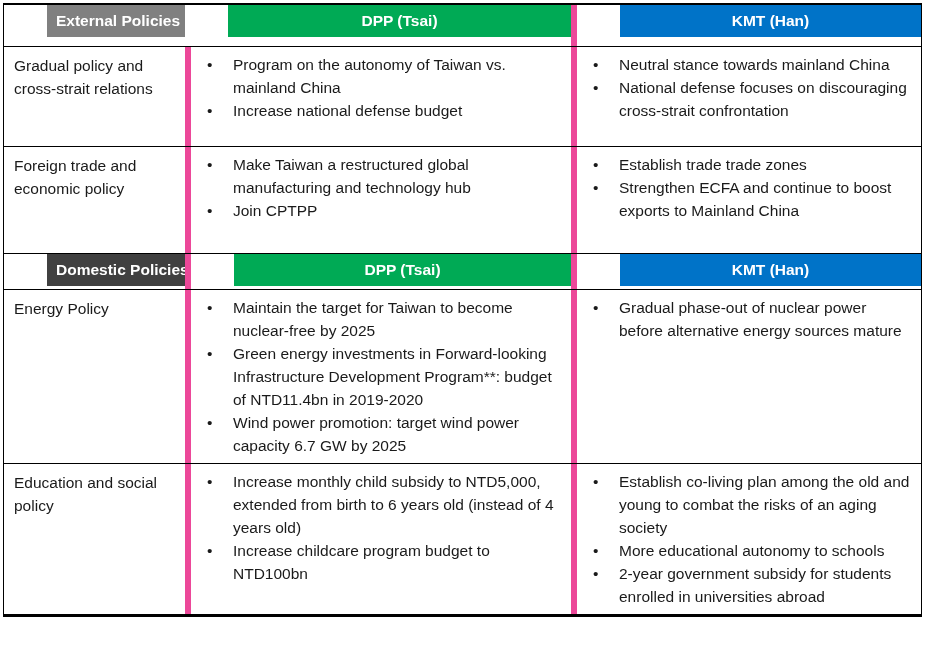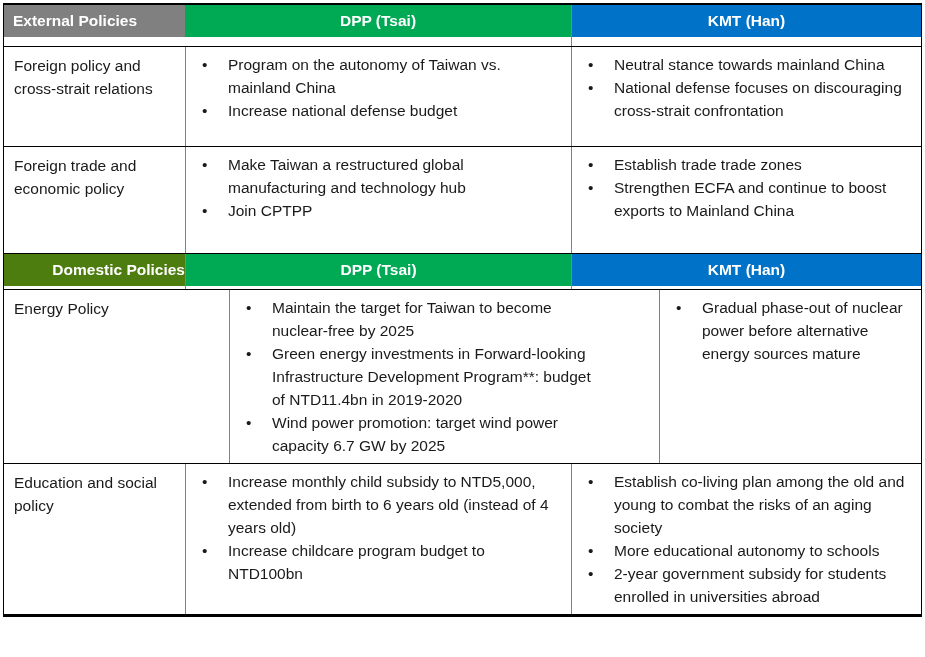--- a/index.html
+++ b/index.html
@@ -19,33 +19,34 @@
     border-color: #000;
     border-width: 2px 1px 3px 1px;
     background: #fff;
   }
   .row {
     display: grid;
     grid-template-columns: 181px 386px 1fr;
   }
   .row + .row { border-top: 1px solid #000; }
   .cell { min-width: 0; }
-  .cell.c2, .cell.c3 { border-left: 1px solid #ec4899; }
+  .cell.c2, .cell.c3 { border-left: 6px solid #ec4899; }
   .cell.noline { border-left: none; }
 
   
   .hbar {
     height: 32px;
     line-height: 32px;
     color: #ffffff;
     font-weight: bold;
     font-size: 15.5px;
     text-align: center;
     white-space: nowrap;
     overflow: hidden;
+    margin-left: 43px;
   }
   .hbar.left { text-align: left; padding-left: 9px; }
   .s0 .hbar { margin-bottom: 9px; }
   .s1 .hbar { margin-bottom: 3px; }
 
   
   .label {
     padding: 7px 10px 6px 10px;
     font-size: 15.5px;
     line-height: 23px;
@@ -74,21 +75,21 @@
     background: #000;
     vertical-align: -3px;
     margin: 0 1px 0 1px;
   }
 
   
   .r-hdr0      { min-height: 41px; }
   .r-foreign   { min-height: 100px; }
   .r-trade     { min-height: 107px; }
   .r-hdr1      { min-height: 36px; }
-  .r-energy    { min-height: 150px; gap: 44px; }
+  .r-energy    { min-height: 150px; }
   .r-education { min-height: 130px; }
 </style>
 </head>
 <body>
 
 <div class="page">
   <div class="ptable">
 
     <div class="row s0 r-hdr0">
       <div class="cell c1">
@@ -96,21 +97,21 @@
       </div>
       <div class="cell c2 noline">
         <div class="hbar" style="background-color: rgb(0, 170, 85);">DPP (Tsai)</div>
       </div>
       <div class="cell c3">
         <div class="hbar" style="background-color: rgb(0, 115, 200);">KMT (Han)</div>
       </div>
     </div>
 
     <div class="row r-foreign">
-      <div class="cell c1 label">Foreign policy and cross-strait relations</div>
+      <div class="cell c1 label">Gradual policy and cross-strait relations</div>
       <div class="cell c2">
         <ul class="bullets">
             <li>Program on the autonomy of Taiwan vs. mainland China</li>
             <li>Increase national defense budget</li>
           </ul>
       </div>
       <div class="cell c3">
         <ul class="bullets">
             <li>Neutral stance towards mainland China</li>
             <li>National defense focuses on discouraging cross-strait confrontation</li>
@@ -129,21 +130,21 @@
       <div class="cell c3">
         <ul class="bullets">
             <li>Establish trade trade zones</li>
             <li>Strengthen ECFA and continue to boost exports to Mainland China</li>
           </ul>
       </div>
     </div>
 
     <div class="row s1 r-hdr1">
       <div class="cell c1">
-        <div class="hbar left" style="background-color: #4d7c0f; text-align: right;">Domestic Policies</div>
+        <div class="hbar left" style="background-color: #404040; text-align: right;">Domestic Policies</div>
       </div>
       <div class="cell c2">
         <div class="hbar" style="background-color: rgb(0, 170, 85);">DPP (Tsai)</div>
       </div>
       <div class="cell c3">
         <div class="hbar" style="background-color: rgb(0, 115, 200);">KMT (Han)</div>
       </div>
     </div>
 
     <div class="row r-energy">

